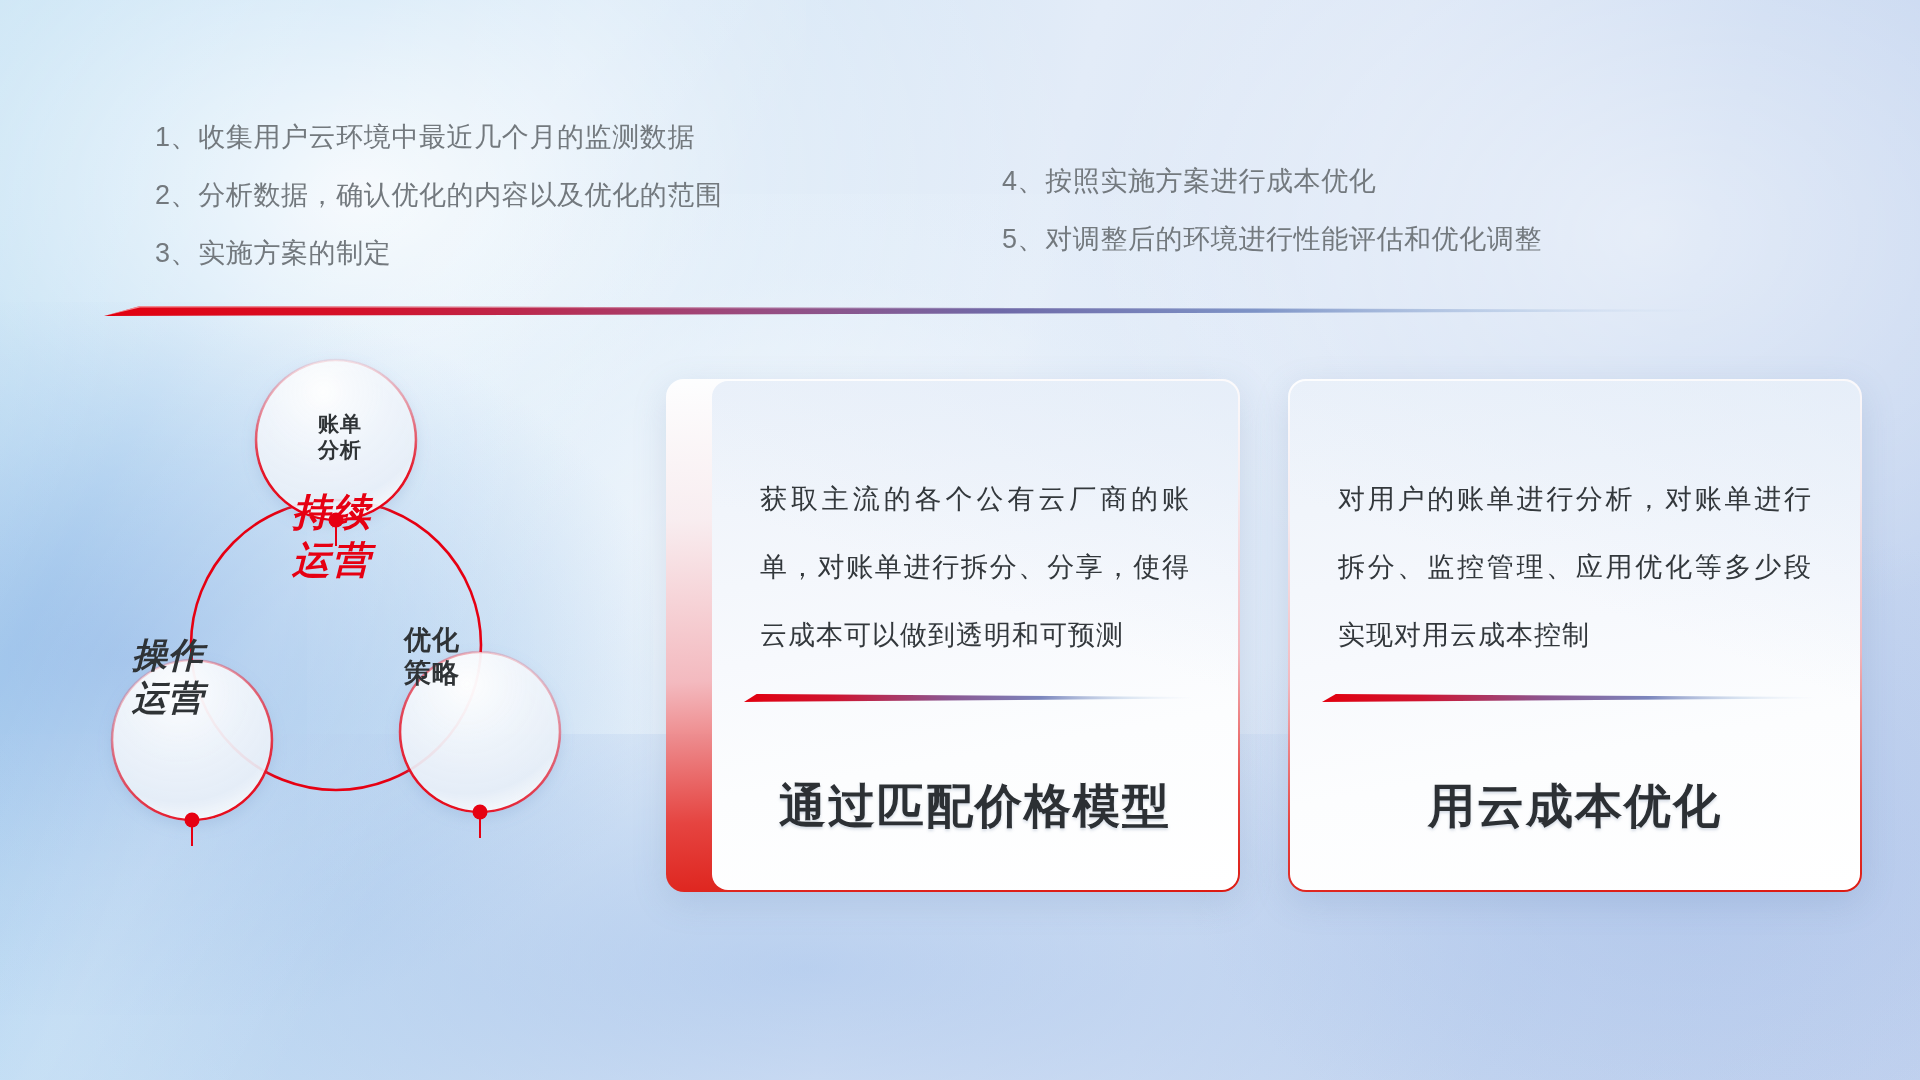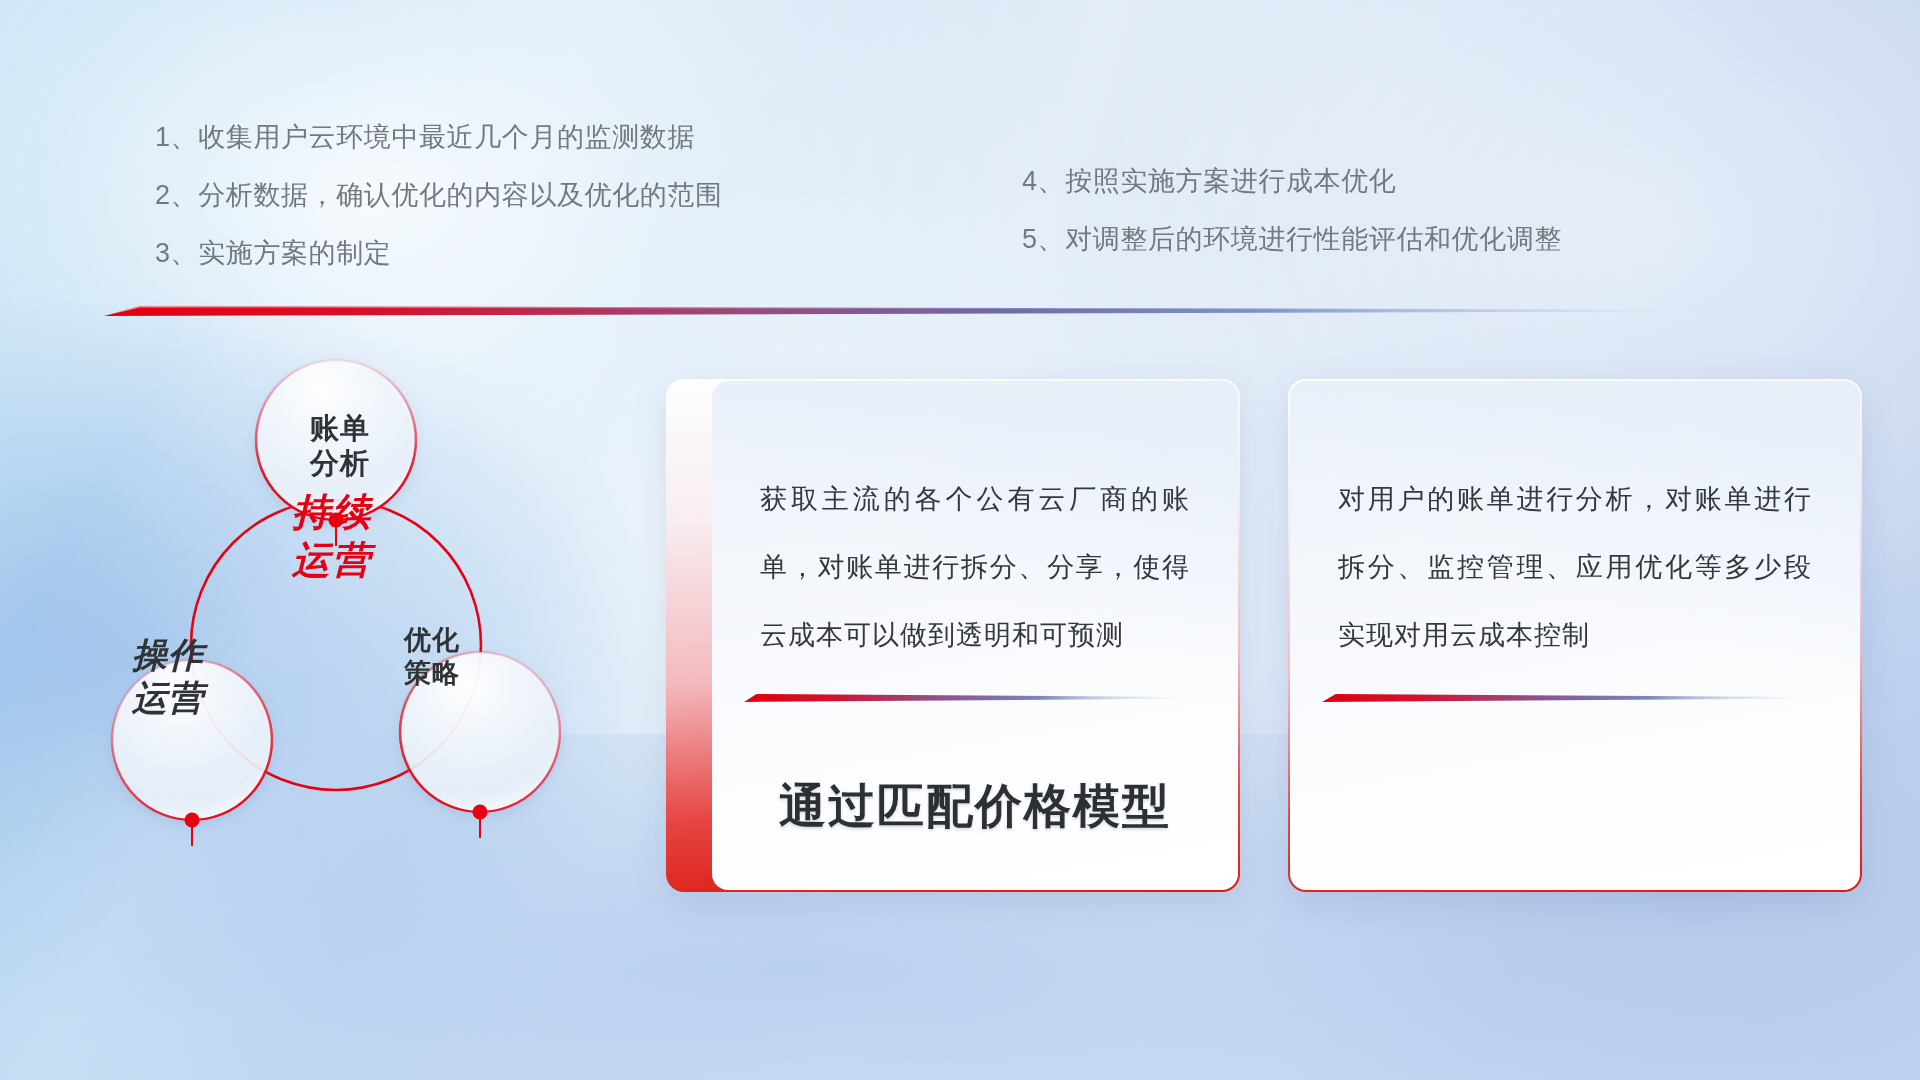--- a/index.html
+++ b/index.html
@@ -50,34 +50,34 @@
   .bullets { position:absolute; z-index:5; color:#6f7478; }
   .bullets li {
     list-style:none;
     font-size:27px;
     line-height:58px;
     white-space:nowrap;
     letter-spacing:.6px;
     color:#73797e;
   }
   #bullets-left  { left:155px; top:108px; }
-  #bullets-right { left:1002px; top:152px;margin-left:20px; }
+  #bullets-right { left:1002px; top:152px; }
 
   
   #divider { position:absolute; left:104px; top:300px; width:1600px; height:22px; z-index:5; }
 
   
   #venn { position:absolute; left:96px; top:340px; width:480px; height:620px; z-index:6; }
 
   .venn-label {
     position:absolute; z-index:8; text-align:center;
     font-weight:bold; color:#2f3336; line-height:1.22;
     letter-spacing:1px;
   }
-  #lab-top    { left:260px; top:411px; width:160px; font-size:29px; }
+  #lab-top    { left:260px; top:411px; width:160px; font-size:21px; }
   #lab-center { left:232px; top:489px; width:200px; font-size:38px; color:#e60012; line-height:1.25; letter-spacing:2px;font-style:italic; }
   #lab-bl     { left:88px;  top:634px; width:160px; font-size:35px;font-style:italic; }
   #lab-br     { left:352px; top:624px; width:160px; font-size:27px; }
 
   
   .card {
     position:absolute; z-index:6;
     border-radius:18px;
     padding:2px;
     background:linear-gradient(177deg,
@@ -285,14 +285,15 @@
           <stop offset="0" stop-color="#e2000f"></stop>
           <stop offset="0.20" stop-color="#cf1430"></stop>
           <stop offset="0.45" stop-color="#8c5590"></stop>
           <stop offset="0.66" stop-color="#7b86bd"></stop>
           <stop offset="0.85" stop-color="#b9cde5" stop-opacity="0.5"></stop>
           <stop offset="1" stop-color="#dbe7f5" stop-opacity="0"></stop>
         </linearGradient>
       </defs>
       <path d="M0 11 L14 3 L500 6 L500 7.6 Z" fill="url(#acc2)"></path>
     </svg>
+    <div class="card-title">用云成本优化</div>
   </div>
 </div>
 
 </body></html>

